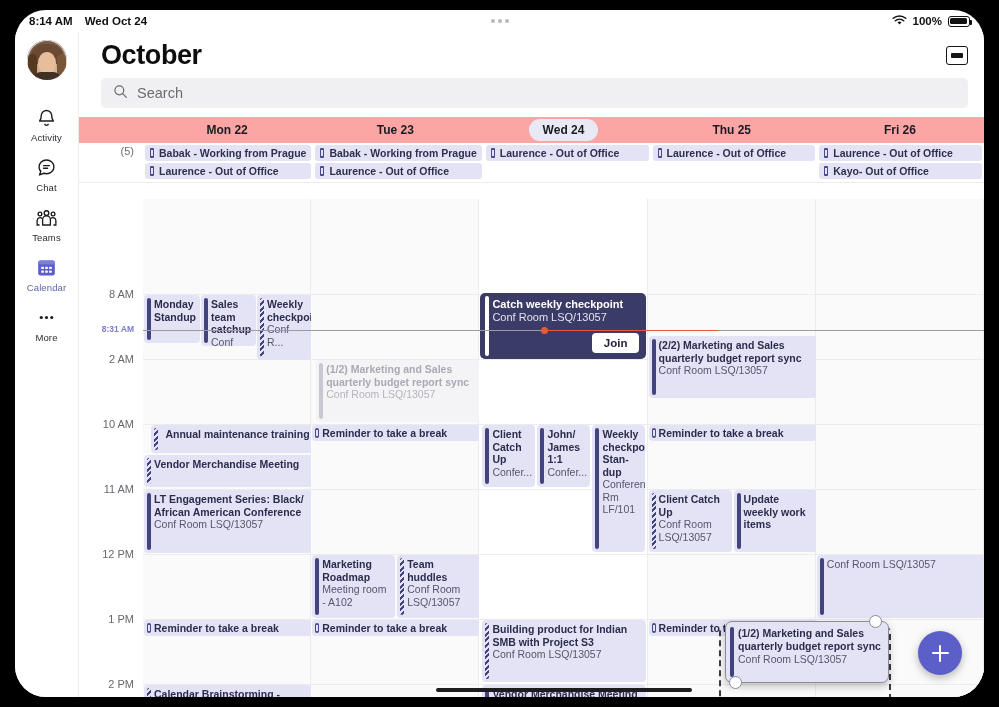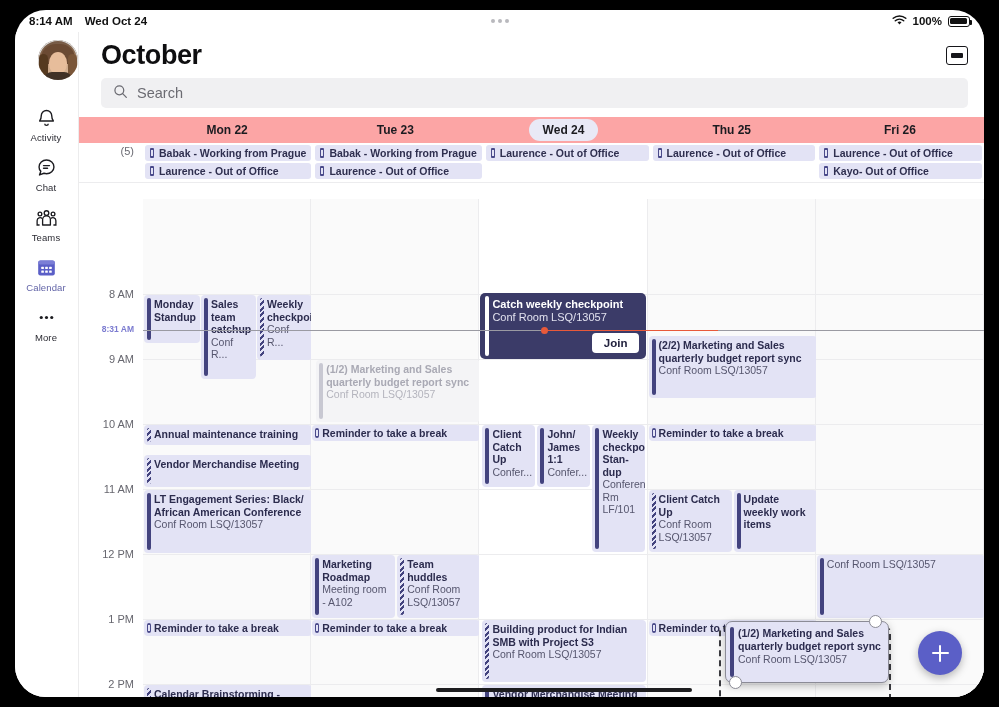--- a/index.html
+++ b/index.html
@@ -19,21 +19,21 @@
   .sb-dots{ position:absolute; left:50%; transform:translateX(-50%); display:flex; gap:3px; align-items:center;}
   .sb-dots i{ width:4px; height:4px; border-radius:50%; background:#b9b9bd; display:block; }
   .sb-right{ margin-left:auto; display:flex; gap:6px; align-items:center; }
   .batt{ width:22px; height:11px; border:1.3px solid #111; border-radius:3px; position:relative; }
   .batt::after{ content:""; position:absolute; right:-3px; top:3px; width:2px; height:5px;
                 background:#111; border-radius:0 1px 1px 0;}
   .batt i{ position:absolute; left:1.3px; top:1.3px; bottom:1.3px; width:16.5px; background:#111; border-radius:1.5px; display:block;}
 
   
   .rail{ position:absolute; left:0; top:22px; width:64px; bottom:0; background:#fff;
-         border-right:1px solid #ececed; display:flex; flex-direction:column; align-items:flex-end;
+         border-right:1px solid #ececed; display:flex; flex-direction:column; align-items:center;
          padding-top:8px; }
   .avatar{ width:40px; height:40px; border-radius:50%; margin-bottom:18px; overflow:hidden;
            background:linear-gradient(170deg,#6d5342 0%,#8a6a4f 38%,#c7a183 60%,#e6c9a8 100%);
            position:relative; box-shadow:0 0 0 1px #ddd inset;}
   .avatar .face{ position:absolute; left:11px; top:12px; width:18px; height:22px; border-radius:50% 50% 45% 45%;
                  background:#e7bd9b;}
   .avatar .hair{ position:absolute; left:3px; top:4px; width:34px; height:20px; border-radius:17px 17px 6px 6px;
                  background:#6b4a33;}
   .avatar .hl{ position:absolute; left:1px; top:14px; width:9px; height:26px; background:#55391f; border-radius:6px; }
   .avatar .hr{ position:absolute; right:1px; top:14px; width:9px; height:26px; background:#7a5639; border-radius:6px; }
@@ -325,21 +325,21 @@
               </div>
         </div>
       </div>
 
       <div class="gridscroll">
         <div class="gridinner">
 
           <div class="gutter">
             <div class="tl" style="top:95px">8 AM</div>
             <div class="tl now" style="top:131px">8:31 AM</div>
-            <div class="tl" style="top:160px">9 AM</div>
+            <div class="tl" style="top:160px">2 AM</div>
             <div class="tl" style="top:225px">10 AM</div>
             <div class="tl" style="top:290px">11 AM</div>
             <div class="tl" style="top:355px">12 PM</div>
             <div class="tl" style="top:420px">1 PM</div>
             <div class="tl" style="top:485px">2 PM</div>
 
           </div>
 
           <div class="cols">
 
@@ -349,31 +349,31 @@
               <div class="hline" style="top:225px"></div>
                   <div class="hline" style="top:290px"></div>
               <div class="hline" style="top:355px"></div>
                   <div class="hline" style="top:420px"></div>
               <div class="hline" style="top:485px"></div>
 
               <div class="ev" style="left:1px; top:96px; width:56px; height:48px;">
                 <span class="bar"></span>
                 <div class="t">Monday Standup</div>
               </div>
-              <div class="ev" style="left:58px; top:96px; width:55px; height:84px;">
+              <div class="ev" style="left:58px; top:96px; width:55px; height:51px;">
                 <span class="bar"></span>
                 <div class="t">Sales team catchup</div>
                 <div class="s">Conf R...</div>
               </div>
               <div class="ev tent" style="left:114px; top:96px; width:55px; height:65px;">
                 <span class="bar"></span>
                 <div class="t">Weekly checkpoint</div>
                 <div class="s">Conf R...</div>
               </div>
-              <div class="ev tent" style="left:1px; top:226px; width:168px; height:20px;">
+              <div class="ev tent" style="left:8px; top:226px; width:168px; height:28px;text-align:center;">
                 <span class="bar"></span>
                 <div class="t">Annual maintenance training</div>
               </div>
               <div class="ev tent" style="left:1px; top:256px; width:168px; height:32px;">
                 <span class="bar"></span>
                 <div class="t">Vendor Merchandise Meeting</div>
               </div>
               <div class="ev" style="left:1px; top:291px; width:168px; height:63px;">
                 <span class="bar"></span>
                 <div class="t">LT Engagement Series: Black/ African American Conference</div>

